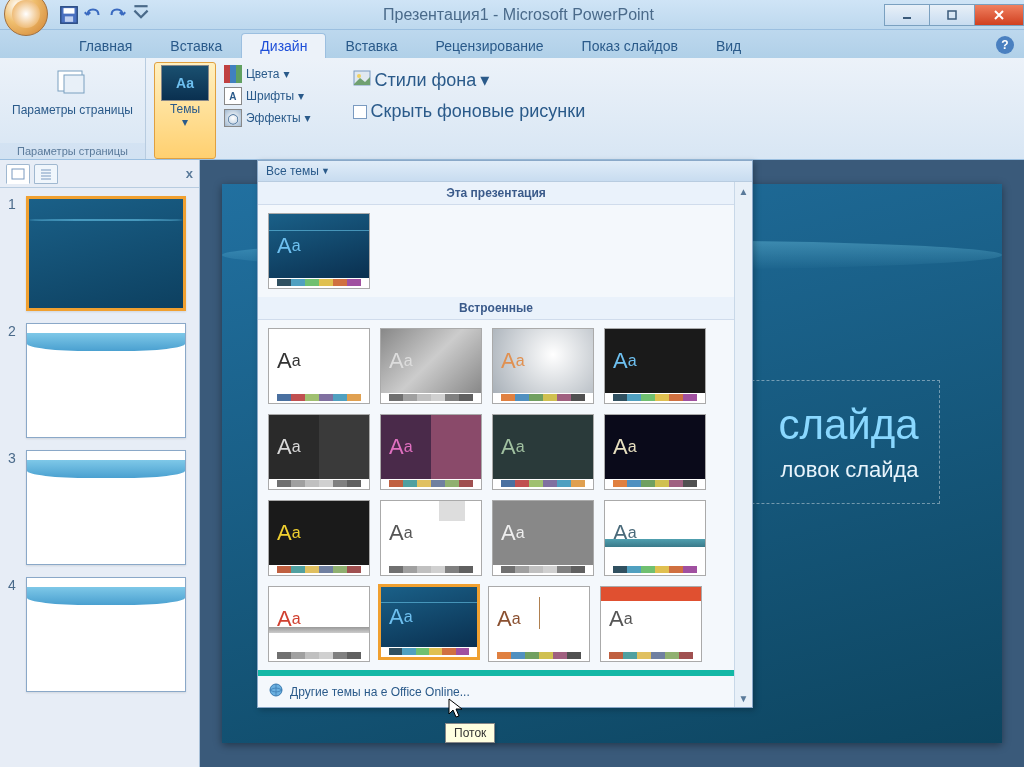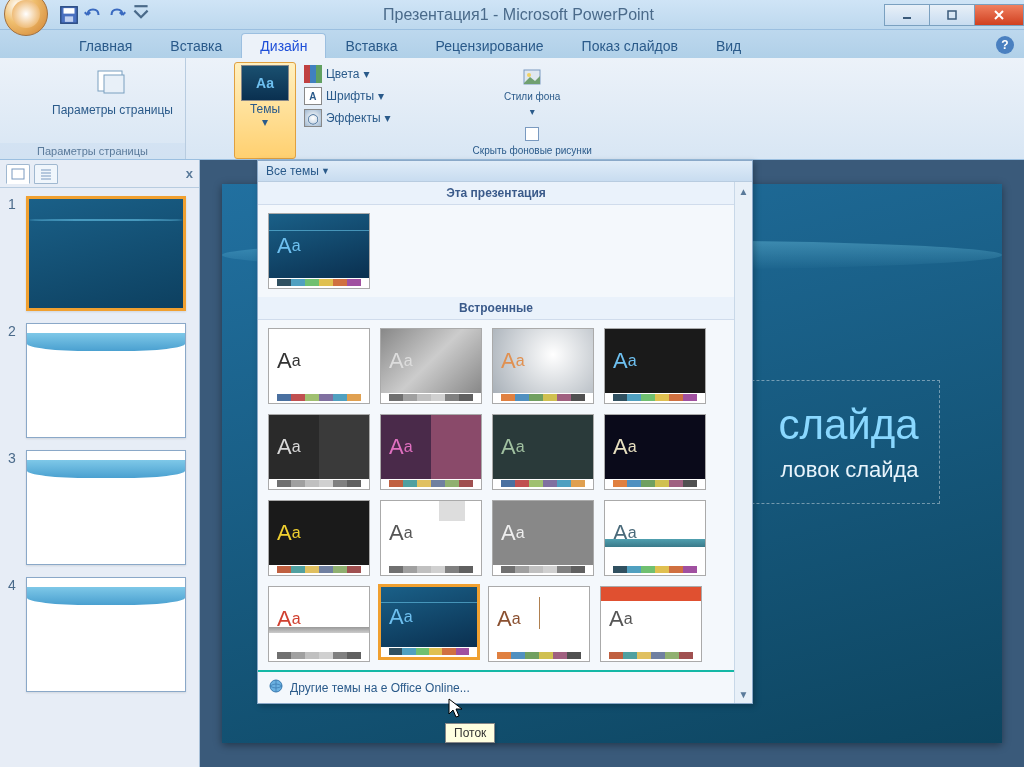--- a/index.html
+++ b/index.html
@@ -19,31 +19,31 @@
 
 
 .tabs { height: 28px; display: flex; align-items: flex-end; padding-left: 60px; background: linear-gradient(#bdd8ee, #b0d0e8); }
 .tab { padding: 4px 18px; color: #2a5a8a; font-size: 14px; cursor: pointer; border: 1px solid transparent; border-bottom: none; border-radius: 4px 4px 0 0; }
 .tab.active { background: #ecf2f9; border-color: #9bbfe0; color: #1d4ed8; }
 .help-icon { width: 18px; height: 18px; border-radius: 50%; background: #4a80c0; color: #fff; display: flex; align-items: center; justify-content: center; font-size: 12px; font-weight: bold; margin-left: auto; margin-right: 10px; margin-bottom: 4px; cursor: pointer; }
 
 
 .ribbon { height: 102px; background: linear-gradient(#ecf2f9, #d8e6f4); border-bottom: 1px solid #9bbfe0; display: flex; }
 .rgroup { border-right: 1px solid #b8cce0; padding: 4px 8px 0; display: flex; flex-direction: column; }
-.rgroup-body { flex: 1; display: flex; gap: 6px; margin-left: 40px; }
+.rgroup-body { flex: 1; display: flex; gap: 6px; }
 .rgroup-label { font-size: 11px; color: #5a7a9a; text-align: center; padding: 2px 0; background: rgba(200,220,240,0.4); margin: 0 -8px; }
 .big-btn { display: flex; flex-direction: column; align-items: center; gap: 2px; padding: 2px 4px; cursor: pointer; border-radius: 3px; }
 .big-btn .ico { width: 40px; height: 38px; display: flex; align-items: center; justify-content: center; }
 .big-btn .lbl { font-size: 12px; color: #2a5a8a; text-align: center; line-height: 1.1; }
 .themes-btn { background: linear-gradient(#fff0c0,#ffd070); border: 1px solid #e0a040; border-radius: 3px; padding: 2px 6px; }
 .theme-thumb { width: 48px; height: 36px; background: linear-gradient(#1a5070,#0a3050); border: 1px solid #888; display: flex; align-items: center; justify-content: center; color: #6ec0f0; font-weight: bold; font-size: 14px; position: relative; }
 .mini-items { display: flex; flex-direction: column; gap: 2px; padding: 2px 0; }
 .mini-item { display: flex; align-items: center; gap: 4px; font-size: 12px; color: #2a5a8a; cursor: pointer; padding: 1px 2px; white-space: nowrap; }
 .mini-ico { width: 18px; height: 18px; border: 1px solid #888; display: flex; align-items: center; justify-content: center; font-size: 10px; }
-.bg-group .mini-item { font-size: 10px; flex-direction: column; }
+.bg-group .mini-item { font-size: 18px; }
 .checkbox { width: 14px; height: 14px; border: 1px solid #7a9ac0; background: #fff; flex-shrink: 0; }
 
 
 .workspace { display: flex; height: calc(767px - 160px); }
 .slide-panel { width: 200px; background: #e7edf6; border-right: 1px solid #a8c0d8; }
 .panel-tabs { height: 28px; display: flex; align-items: center; padding: 0 6px; gap: 4px; border-bottom: 1px solid #b8cce0; }
 .ptab { width: 24px; height: 20px; border: 1px solid #a0b8d0; background: #f0f6fc; cursor: pointer; border-radius: 2px 2px 0 0; display: flex; align-items: center; justify-content: center; }
 .ptab.active { background: #fff; border-bottom-color: #fff; }
 .panel-close { margin-left: auto; color: #5a7a9a; font-size: 13px; cursor: pointer; font-weight: bold; }
 .thumbs { padding: 8px; display: flex; flex-direction: column; gap: 12px; overflow-y: auto; }
@@ -74,21 +74,21 @@
 .scroll-track { flex: 1; }
 .section-label { background: #eaf2fb; padding: 4px 10px; font-size: 12px; font-weight: bold; color: #3a5a8a; border-bottom: 1px solid #d0dcec; }
 .theme-grid { padding: 8px 10px; display: flex; flex-wrap: wrap; gap: 10px; }
 .gtheme { width: 102px; height: 76px; border: 1px solid #aaa; background: #fff; cursor: pointer; position: relative; display: flex; flex-direction: column; }
 .gtheme .preview { flex: 1; display: flex; align-items: center; padding-left: 8px; font-size: 20px; font-weight: normal; position: relative; overflow: hidden; }
 .gtheme .preview .big-a { font-size: 22px; }
 .gtheme .preview .small-a { font-size: 16px; }
 .gtheme .swatches { height: 10px; display: flex; padding: 1px 8px 2px; gap: 0; }
 .gtheme .swatches span { flex: 1; }
 .gtheme.hover { border: 3px solid #f0a030; margin: -2px; }
-.gallery-footer { border-top: 2px solid #14b8a6; padding: 6px 10px; font-size: 12px; color: #2a5a8a; cursor: pointer; display: flex; align-items: center; gap: 6px; }
+.gallery-footer { border-top: 6px solid #14b8a6; padding: 6px 10px; font-size: 12px; color: #2a5a8a; cursor: pointer; display: flex; align-items: center; gap: 6px; }
 
 
 .pv-flow { background: linear-gradient(165deg,#1a6088,#0a3050); color: #6ec0f0; }
 .pv-flow::before { content: ""; position: absolute; top: 25%; left: 0; right: 0; height: 1px; background: rgba(120,220,255,0.5); }
 .pv-white { background: #fff; color: #333; }
 .pv-gray-img { background: linear-gradient(135deg,#888,#ccc 50%,#888); color: #ddd; }
 .pv-silver { background: radial-gradient(circle at 60% 40%,#fff,#a8b0b8); color: #e09050; }
 .pv-dark { background: #1a1a1a; color: #6ec0f0; }
 .pv-dark2 { background: linear-gradient(90deg,#2a2a2a 50%,#3a3a3a 50%); color: #d8d8d8; }
 .pv-purple { background: linear-gradient(90deg,#4a2a4a 50%,#8a4a6a 50%); color: #e070c0; }

